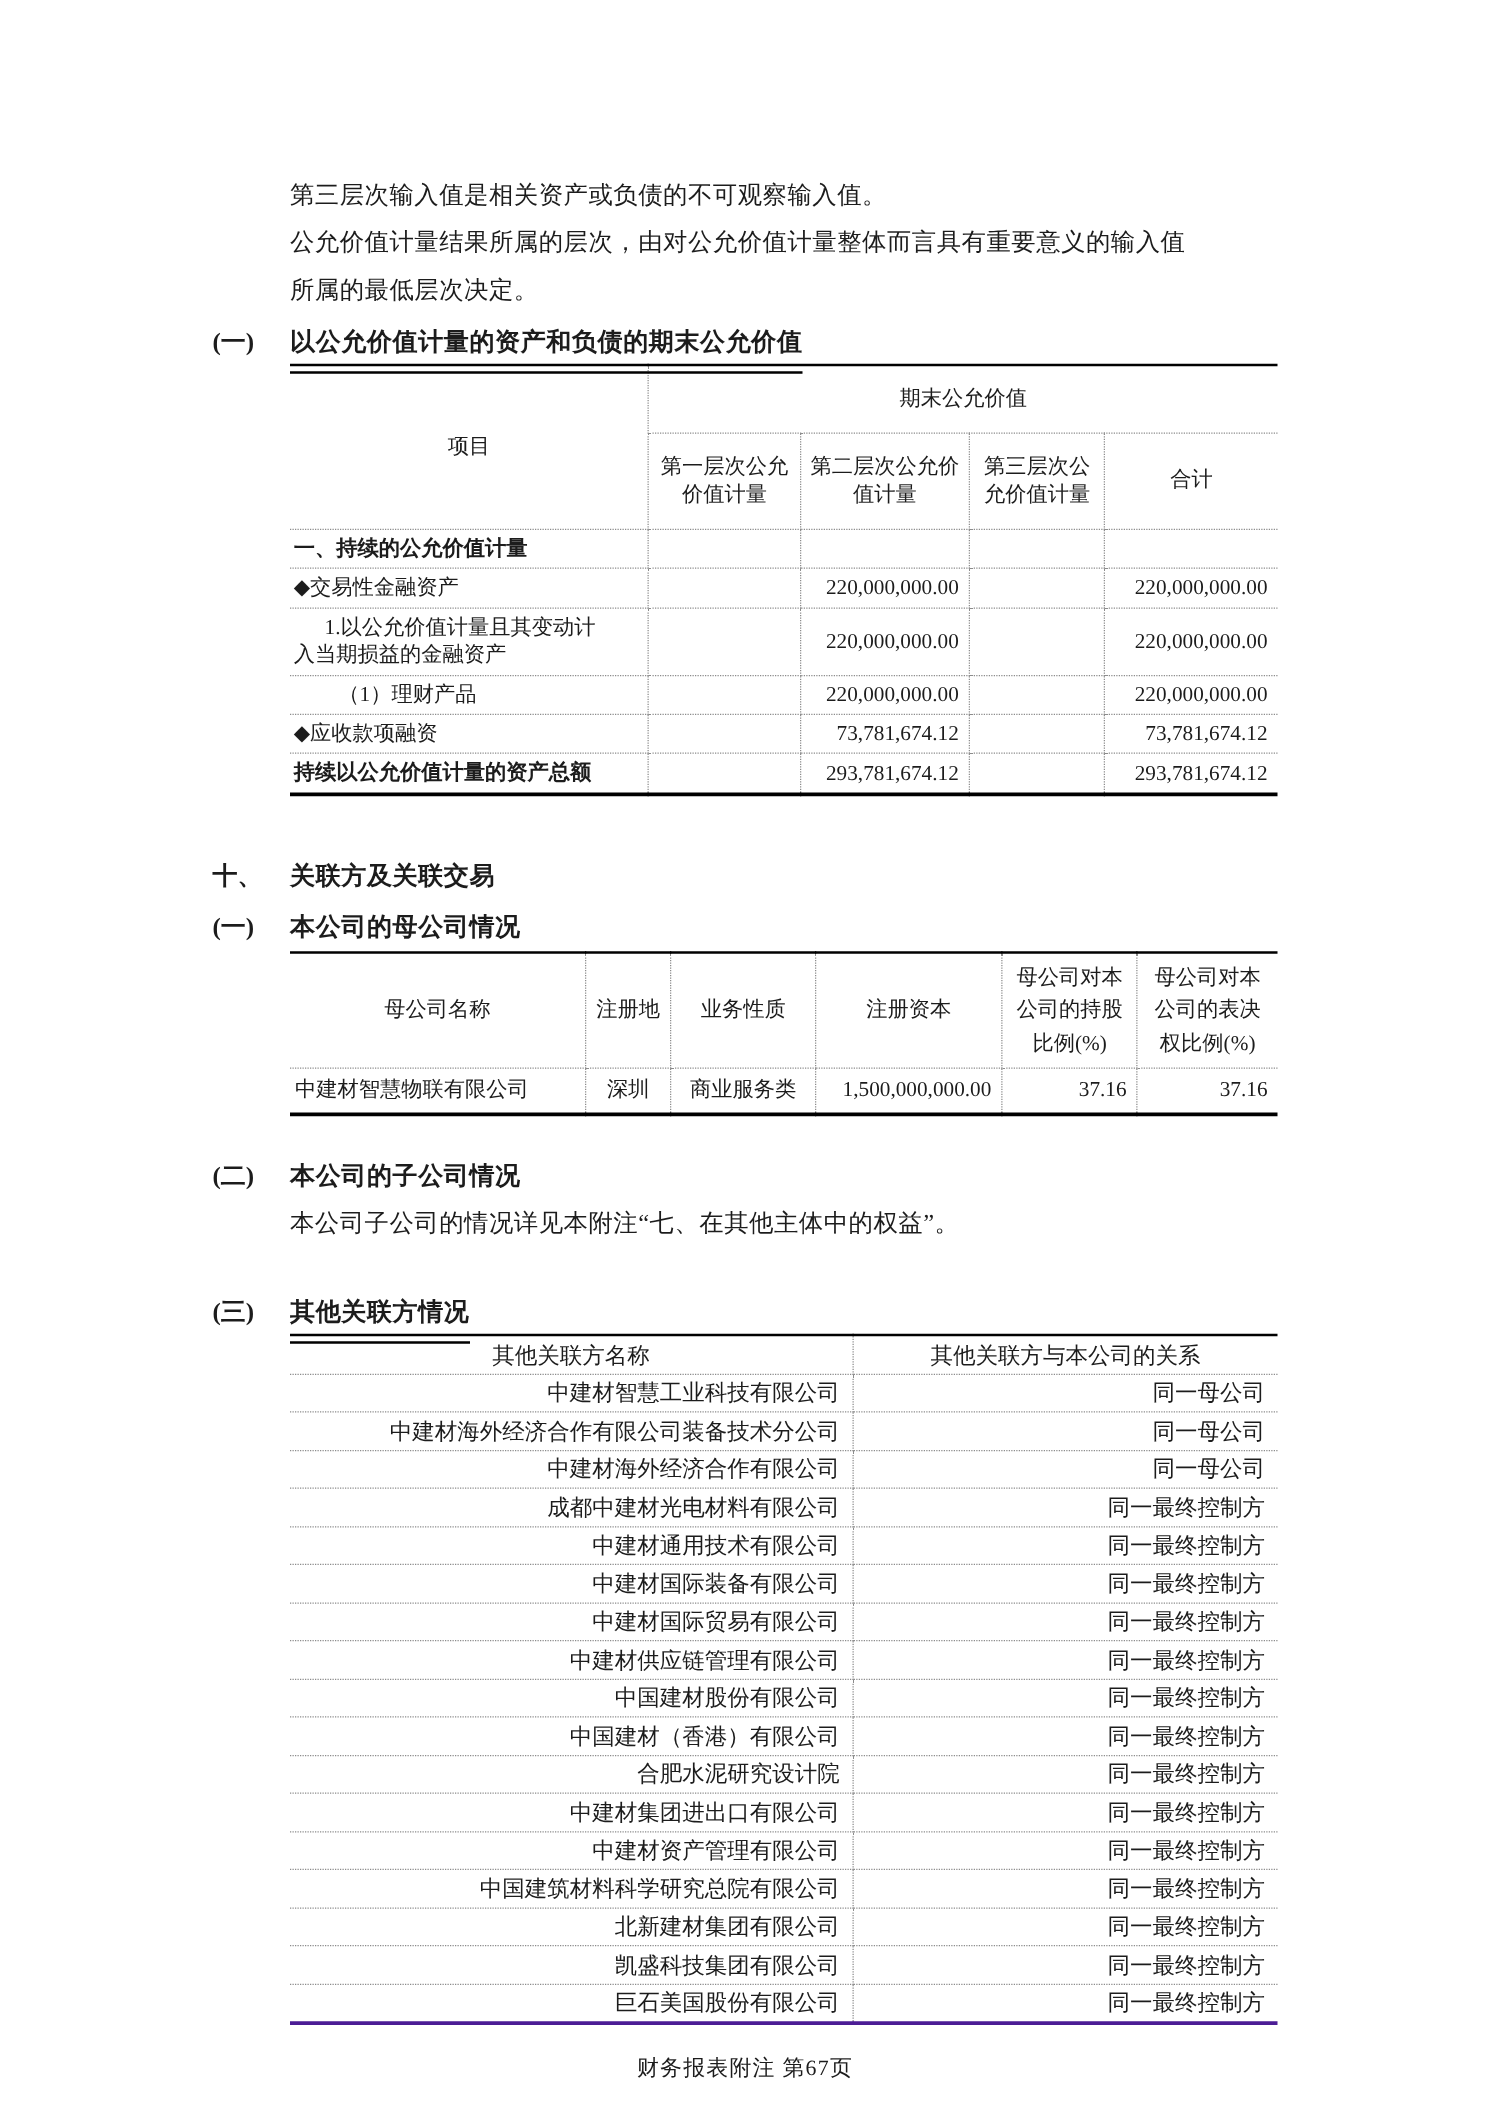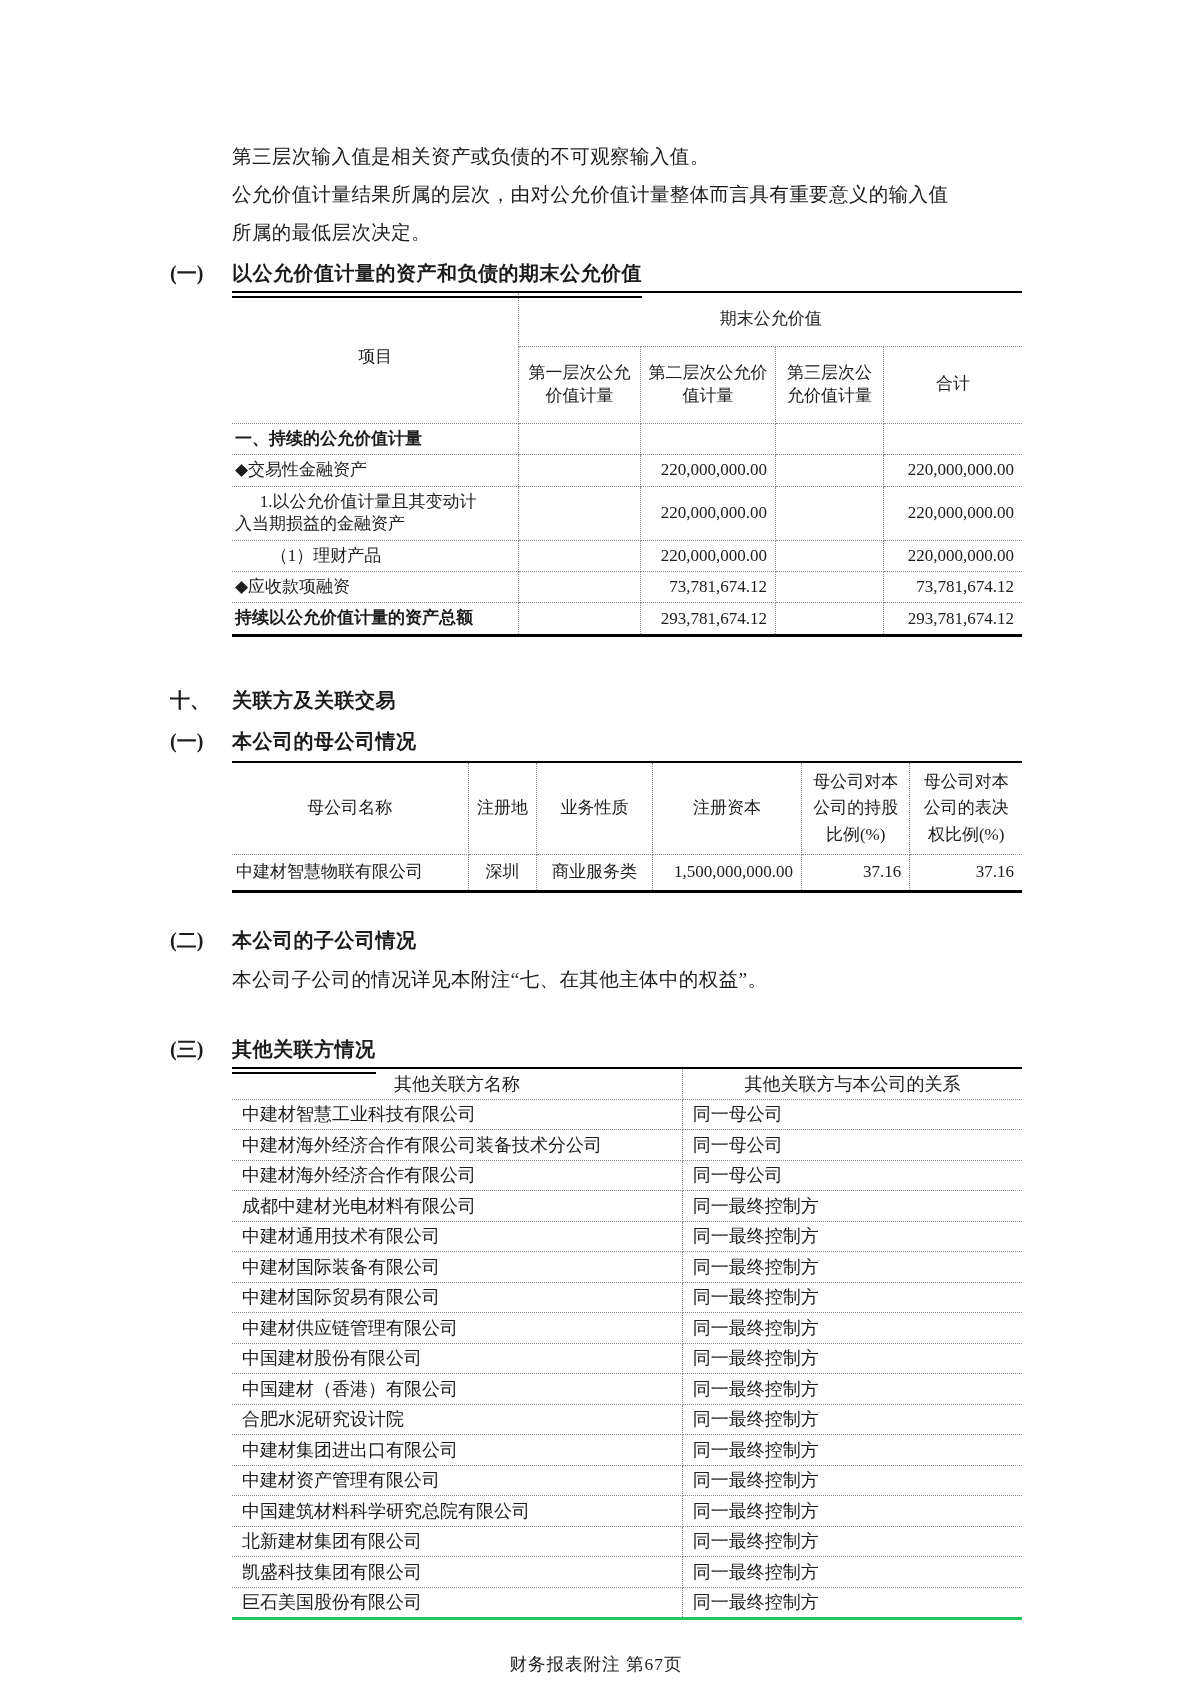--- a/index.html
+++ b/index.html
@@ -43,26 +43,26 @@
   .pc-table td { padding:6px 8px; line-height:1.35; vertical-align:middle; }
   .pc-table td.name { text-align:left; padding:6px 34px 6px 4px; }
   .pc-table td.ctr { text-align:center; }
   .pc-table td.num { text-align:right; }
   .pc-table tbody tr:last-child > * { border-bottom:none; }
 
   
   .body-text { margin:14px 0 0 62px; font-size:19.5px; line-height:24px; letter-spacing:.4px; }
 
   
-  .rp-table { font-size:18px; margin-top:4px; border-top:2.5px solid #000; border-bottom:3px solid #22c55e; }
+  .rp-table { font-size:18px; margin-top:4px; border-top:2.5px solid #000; border-bottom:3px solid #4c1d95; }
   .rp-table th { text-align:center; padding:3px 8px; }
-  .rp-table td { text-align:left; padding:3.5px 10px; line-height:1.25; }
+  .rp-table td { text-align:right; padding:3.5px 10px; line-height:1.25; }
   .rp-table tbody tr:last-child > * { border-bottom:none; }
 
-  .footer { margin-top:32px; width:852px; text-align:center; font-size:17.5px; letter-spacing:1px; }
+  .footer { margin-top:22px; width:852px; text-align:center; font-size:17.5px; letter-spacing:1px; }
 
   .sp-after-fv { height:50px; }
   .sp-small { height:14px; }
   .sp-mid { height:34px; }
   .sp-big { height:44px; }
 </style>
 </head>
 <body>
 
 <div class="page">

